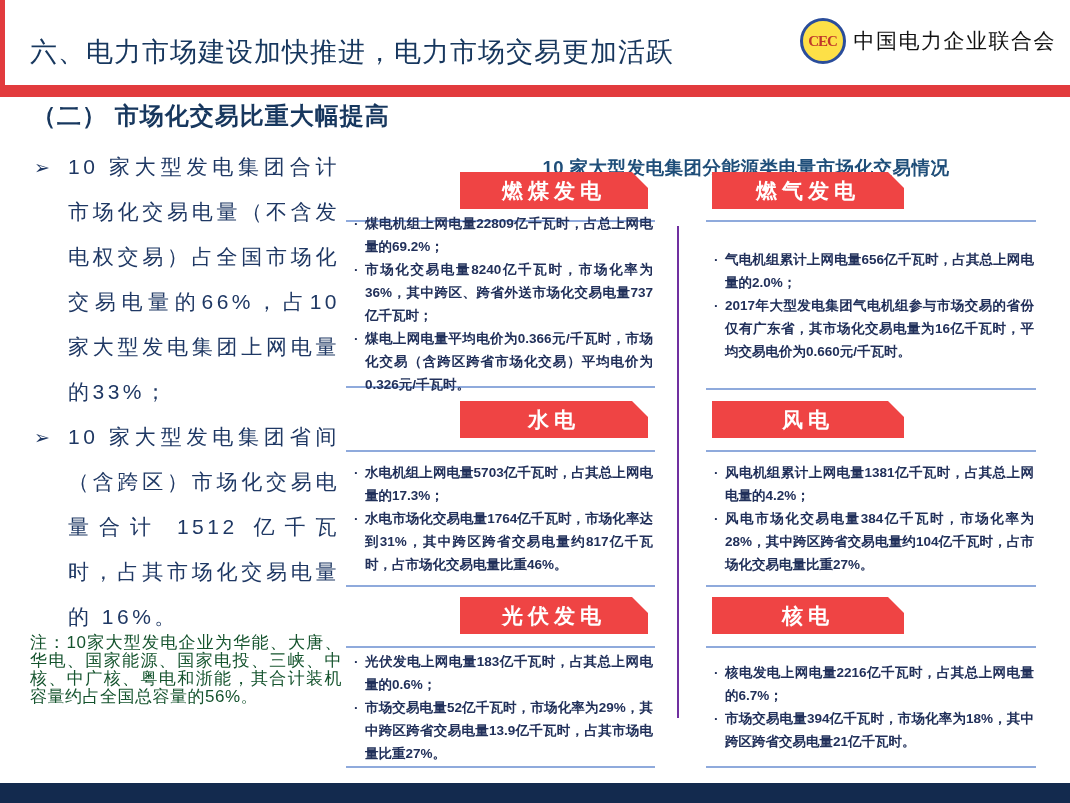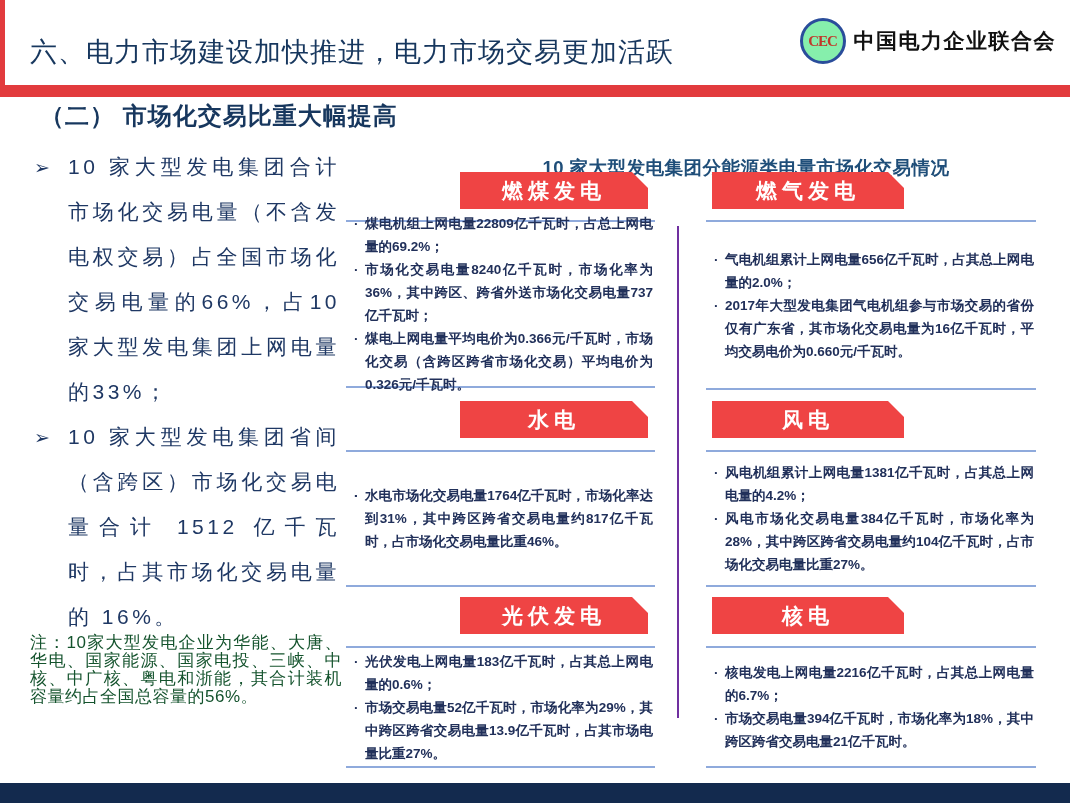--- a/index.html
+++ b/index.html
@@ -9,29 +9,29 @@
   }
   
   .left-accent{position:absolute;left:0;top:0;width:5px;height:97px;background:#E23B3D;}
   .page-title{
     position:absolute;left:30px;top:34px;margin:0;
     font-size:27px;font-weight:normal;color:#17375E;letter-spacing:1px;white-space:nowrap;
   }
   .logo{position:absolute;right:14px;top:18px;display:flex;align-items:center;}
   .logo-circle{
     width:46px;height:46px;border-radius:50%;border:3px solid #2A4D9B;box-sizing:border-box;
-    display:flex;align-items:center;justify-content:center;background:#86efac;
+    display:flex;align-items:center;justify-content:center;background:#fde047;
     color:#C0392B;font-family:"Liberation Serif",serif;font-weight:bold;font-size:15px;letter-spacing:-1px;
   }
   .logo-text{margin-left:8px;}
-  .logo-cn{font-size:21px;font-weight:bold;color:#111;letter-spacing:1.5px;line-height:26px;}
+  .logo-cn{font-size:21px;font-weight:normal;color:#111;letter-spacing:1.5px;line-height:26px;}
   .logo-en{font-family:"Liberation Serif","DejaVu Serif",serif;font-size:14.5px;color:#837E71;letter-spacing:0.4px;line-height:18px;}
   .red-bar{position:absolute;left:0;top:85px;width:1070px;height:12px;background:#E23B3D;}
   .section-heading{
-    position:absolute;left:40px;top:100px;margin:0;
+    position:absolute;left:32px;top:100px;margin:0;
     font-size:24px;font-weight:bold;color:#17375E;letter-spacing:1px;white-space:nowrap;
   }
   
   .lbullet{
     position:absolute;left:32px;width:272px;padding-left:36px;
     font-size:21px;line-height:45px;color:#1F3864;letter-spacing:3.5px;
     text-align:justify;text-justify:inter-ideograph;
   }
   .lbullet .arrow{position:absolute;left:2px;top:1px;font-size:19px;letter-spacing:0;color:#1F3864;}
   .bullet-1{top:144px;}
@@ -133,21 +133,21 @@
     <div class="point"><span class="dot">·</span><span>市场化交易电量8240亿千瓦时，市场化率为36%，其中跨区、跨省外送市场化交易电量737亿千瓦时；</span></div>
     <div class="point"><span class="dot">·</span><span>煤电上网电量平均电价为0.366元/千瓦时，市场化交易（含跨区跨省市场化交易）平均电价为0.326元/千瓦时。</span></div>
   </div>
 
   <div class="card-body body-gas">
     <div class="point"><span class="dot">·</span><span>气电机组累计上网电量656亿千瓦时，占其总上网电量的2.0%；</span></div>
     <div class="point"><span class="dot">·</span><span>2017年大型发电集团气电机组参与市场交易的省份仅有广东省，其市场化交易电量为16亿千瓦时，平均交易电价为0.660元/千瓦时。</span></div>
   </div>
 
   <div class="card-body body-hydro">
-    <div class="point"><span class="dot">·</span></div>
+    <div class="point"><span class="dot">·</span><span>水电机组上网电量5703亿千瓦时，占其总上网电量的17.3%；</span></div>
     <div class="point"><span class="dot">·</span><span>水电市场化交易电量1764亿千瓦时，市场化率达到31%，其中跨区跨省交易电量约817亿千瓦时，占市场化交易电量比重46%。</span></div>
   </div>
 
   <div class="card-body body-wind">
     <div class="point"><span class="dot">·</span><span>风电机组累计上网电量1381亿千瓦时，占其总上网电量的4.2%；</span></div>
     <div class="point"><span class="dot">·</span><span>风电市场化交易电量384亿千瓦时，市场化率为28%，其中跨区跨省交易电量约104亿千瓦时，占市场化交易电量比重27%。</span></div>
   </div>
 
   <div class="card-body body-solar">
     <div class="point"><span class="dot">·</span><span>光伏发电上网电量183亿千瓦时，占其总上网电量的0.6%；</span></div>

